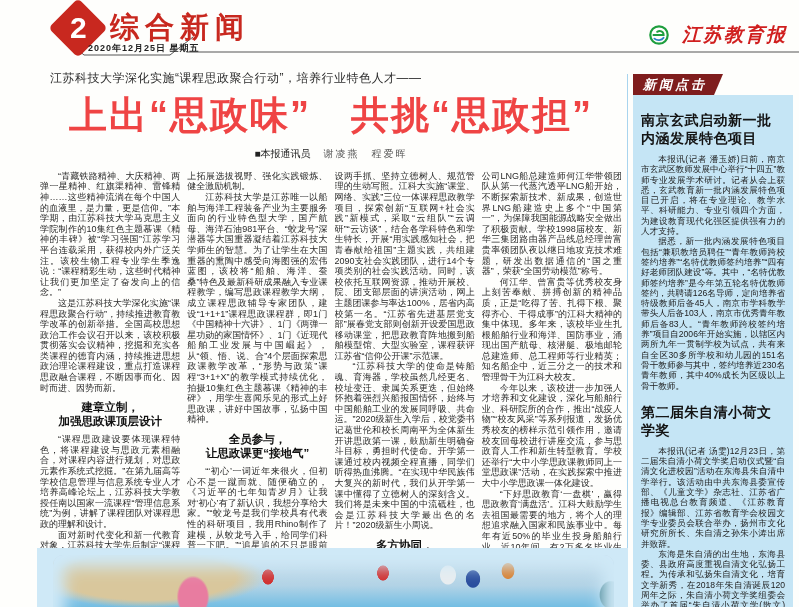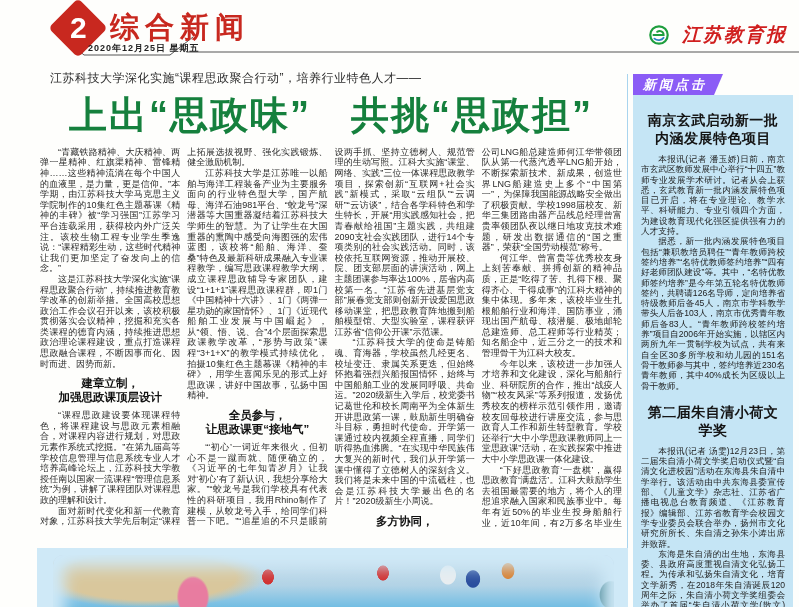--- a/index.html
+++ b/index.html
@@ -22,21 +22,21 @@
   .brand-logo { width:22px; height:22px; }
   .brand-name { color:#d01f1f; font-size:19px; font-weight:bold; font-style:italic; letter-spacing:2px; }
 
   
   .content { position:absolute; top:62px; left:0; right:0; bottom:0; }
   .v-divider { position:absolute; left:627px; top:12px; bottom:0; width:1px; background:#a8d4ee; }
 
   .main { position:absolute; left:40px; top:0; width:582px; height:545px; }
   .kicker { margin-top:8px; padding-left:10px; font-size:12px; color:#2d2d2d; letter-spacing:0.5px; }
   .headline { margin-top:8px; text-align:center; font-size:38px; font-weight:900;
-              color:#15803d; letter-spacing:2px; line-height:1.1; }
+              color:#ef4444; letter-spacing:2px; line-height:1.1; }
   .byline { margin-top:10px; text-align:center; font-size:10px; color:#222; }
   .byline .authors { color:#555; margin-left:10px; letter-spacing:2px; }
 
   .columns { margin-top:10px; display:grid; grid-template-columns:repeat(4,1fr);
              column-gap:7px; height:380px; overflow:hidden; }
   .col { overflow:hidden; height:380px; }
   .para { font-size:9px; line-height:10.6px; color:#2a2a2a; text-align:justify;
           text-indent:2em; letter-spacing:0; }
   .para.cont { text-indent:0; }
   .subhead { font-size:11.5px; font-weight:bold; color:#111; text-align:center;
@@ -71,26 +71,26 @@
       radial-gradient(9px 11px at 420px 24px, #2a4e9e 75%, rgba(0,0,0,0) 84%),
       radial-gradient(10px 12px at 395px 20px, #e8edf0 75%, rgba(0,0,0,0) 84%),
       radial-gradient(8px 10px at 455px 16px, #d87f2f 75%, rgba(0,0,0,0) 84%),
       radial-gradient(160px 42px at 95px 22px, #d9c79c 55%, rgba(0,0,0,0) 74%),
       linear-gradient(180deg, #c9dfec 0%, #b2d3e6 26%, #57b4e2 52%, #49a8da 74%, #3f99cc 100%);
     box-shadow: inset 0 0 16px 12px #cfe9f7; }
 
   
   .sidebar { position:absolute; left:633px; top:12px; width:160px; bottom:0; }
   .sb-tab { position:absolute; left:0; top:0; height:21px; padding:0 16px 0 10px;
-            background:#8b5cf6; color:#fff; font-size:13px; font-weight:bold; font-style:italic;
+            background:#7f1d1d; color:#fff; font-size:13px; font-weight:bold; font-style:italic;
             letter-spacing:3px; line-height:21px;
             clip-path:polygon(0 0, 100% 0, calc(100% - 9px) 100%, 0 100%); }
   .sb-box { position:absolute; left:0; right:0; top:21px; bottom:0;
             background:#c5e5f5; padding:4px 8px 0; overflow:hidden; }
-  .sb-title { font-size:14px; font-weight:bold; color:#141414; text-align:center;
+  .sb-title { font-size:14px; font-weight:bold; color:#141414; 
               line-height:18px; margin:12px 0 7px; letter-spacing:0.5px; }
   .sb-para { font-size:8.6px; line-height:10.3px; color:#1d1d1d; text-align:justify; text-indent:2em; }
 </style>
 </head>
 <body>
 
 <div class="page">
 
   <header class="masthead">
     <svg class="mast-rules" width="799" height="62">
@@ -115,20 +115,24 @@
       <span class="brand-name">江苏教育报</span>
     </div>
   </header>
 
   <div class="content">
     <div class="v-divider"></div>
 
     <main class="main">
       <div class="kicker">江苏科技大学深化实施“课程思政聚合行动”，培养行业特色人才——</div>
       <h1 class="headline">上出“思政味”　共挑“思政担”</h1>
+      <div class="byline">
+        <span class="prefix">■本报通讯员</span>
+        <span class="authors">谢凌燕　程爱晖</span>
+      </div>
       <div class="columns">
           <div class="col">
             <p class="para">“青藏铁路精神、大庆精神、两弹一星精神、红旗渠精神、雷锋精神……这些精神流淌在每个中国人的血液里，是力量，更是信仰。”本学期，由江苏科技大学马克思主义学院制作的10集红色主题慕课《精神的丰碑》被“学习强国”江苏学习平台连载采用，获得校内外广泛关注。该校生物工程专业学生季逸说：“课程精彩生动，这些时代精神让我们更加坚定了奋发向上的信念。”</p>
             <p class="para">这是江苏科技大学深化实施“课程思政聚合行动”，持续推进教育教学改革的创新举措。全国高校思想政治工作会议召开以来，该校积极贯彻落实会议精神，挖掘和充实各类课程的德育内涵，持续推进思想政治理论课程建设，重点打造课程思政融合课程，不断因事而化、因时而进、因势而新。</p>
             <h3 class="subhead">
               <div>建章立制，</div>
               <div>加强思政课顶层设计</div>
             </h3>
             <p class="para">“课程思政建设要体现课程特色，将课程建设与思政元素相融合，对课程内容进行规划，对思政元素作系统式挖掘。”在第九届高等学校信息管理与信息系统专业人才培养高峰论坛上，江苏科技大学教授任南以国家一流课程“管理信息系统”为例，讲解了课程团队对课程思政的理解和设计。</p>
             <p class="para">面对新时代变化和新一代教育对象，江苏科技大学先后制定“课程思政聚合行动”方案、课程思政建设实施方案(2020—2022)，在“提升思想政治教育亲和力和针对性”上下功夫，满足学生成长发展的需要和期待。该校还实施青年教师“三个一”工程，修订《青年教师助理教学培养制度实施办法》，在教师队伍建设</p>

